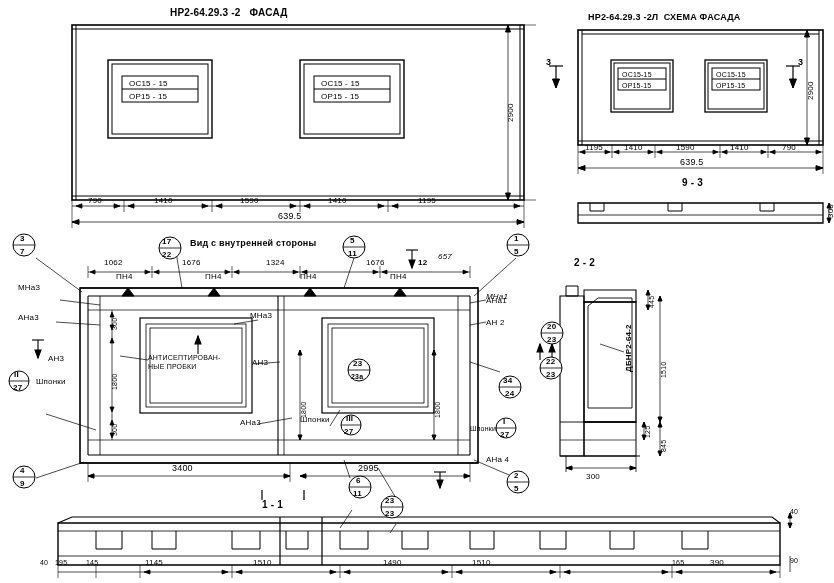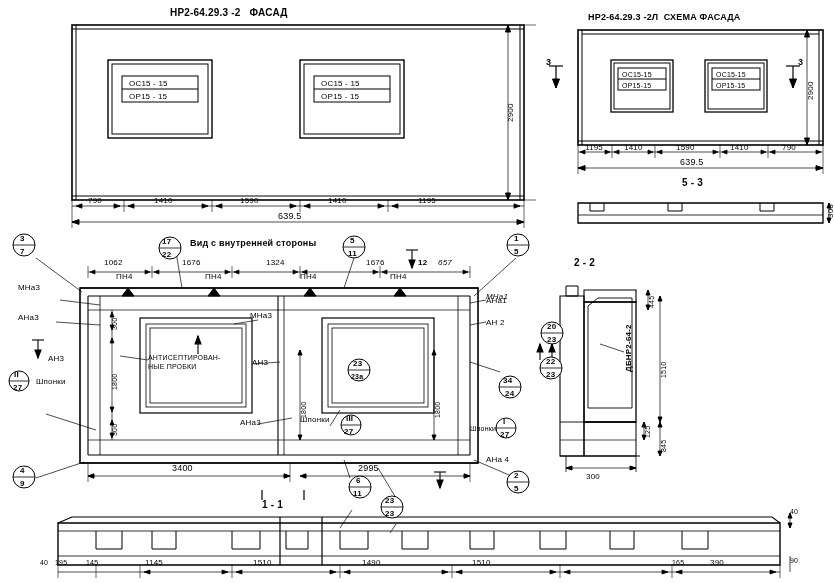--- a/index.html
+++ b/index.html
@@ -398,29 +398,29 @@
 <div class="t t7" style="left:716px;top:81px;">ОР15-15</div>
 <div class="t t8 rot" style="left:806px;top:100px;">2900</div>
 <div class="t t8" style="left:585px;top:143px;">1195</div>
 <div class="t t8" style="left:624px;top:143px;">1410</div>
 <div class="t t8" style="left:676px;top:143px;">1590</div>
 <div class="t t8" style="left:730px;top:143px;">1410</div>
 <div class="t t8" style="left:782px;top:143px;">790</div>
 <div class="t t9" style="left:680px;top:158px;">639.5</div>
 <div class="t t9 tb" style="left:546px;top:58px;">3</div>
 <div class="t t9 tb" style="left:798px;top:58px;">3</div>
-<div class="t tb t10" style="left:682px;top:178px;">5 - 3</div>
+<div class="t tb t10" style="left:682px;top:178px;">9 - 3</div>
 <div class="t t8 rot" style="left:826px;top:218px;">300</div>
 
 <div class="t tb t9" style="left:190px;top:239px;">Вид с внутренней стороны</div>
 <div class="t t8" style="left:104px;top:258px;">1062</div>
 <div class="t t8" style="left:182px;top:258px;">1676</div>
 <div class="t t8" style="left:266px;top:258px;">1324</div>
 <div class="t t8" style="left:366px;top:258px;">1676</div>
-<div class="t t8" style="left:438px;top:258px;font-style:italic;">657</div>
+<div class="t t8" style="left:438px;top:252px;font-style:italic;">657</div>
 
 <div class="t t8" style="left:116px;top:272px;">ПН4</div>
 <div class="t t8" style="left:205px;top:272px;">ПН4</div>
 <div class="t t8" style="left:300px;top:272px;">ПН4</div>
 <div class="t t8" style="left:390px;top:272px;">ПН4</div>
 
 <div class="t t8" style="left:18px;top:283px;">МНа3</div>
 <div class="t t8" style="left:18px;top:313px;">АНа3</div>
 <div class="t t8" style="left:48px;top:354px;">АН3</div>
 <div class="t t8" style="left:486px;top:292px;font-style:italic;">МНа1</div>
@@ -483,20 +483,20 @@
 <div class="t t8 tb" style="left:547px;top:335px;">23</div>
 <div class="t t8 tb" style="left:546px;top:357px;">22</div>
 <div class="t t8 tb" style="left:546px;top:370px;">23</div>
 
 <div class="t tb t10" style="left:262px;top:500px;">1 - 1</div>
 <div class="t t7" style="left:40px;top:558px;">40</div>
 <div class="t t7" style="left:55px;top:558px;">195</div>
 <div class="t t7" style="left:86px;top:558px;">145</div>
 <div class="t t8" style="left:145px;top:558px;">1145</div>
 <div class="t t8" style="left:253px;top:558px;">1510</div>
-<div class="t t8" style="left:362px;top:558px;">1490</div>
+<div class="t t8" style="left:383px;top:558px;">1490</div>
 <div class="t t8" style="left:472px;top:558px;">1510</div>
 <div class="t t7" style="left:672px;top:558px;">165</div>
 <div class="t t8" style="left:710px;top:558px;">390</div>
 <div class="t t7" style="left:790px;top:556px;">90</div>
 <div class="t t7" style="left:790px;top:507px;">40</div>
 
 </div>
 
 </body></html>

